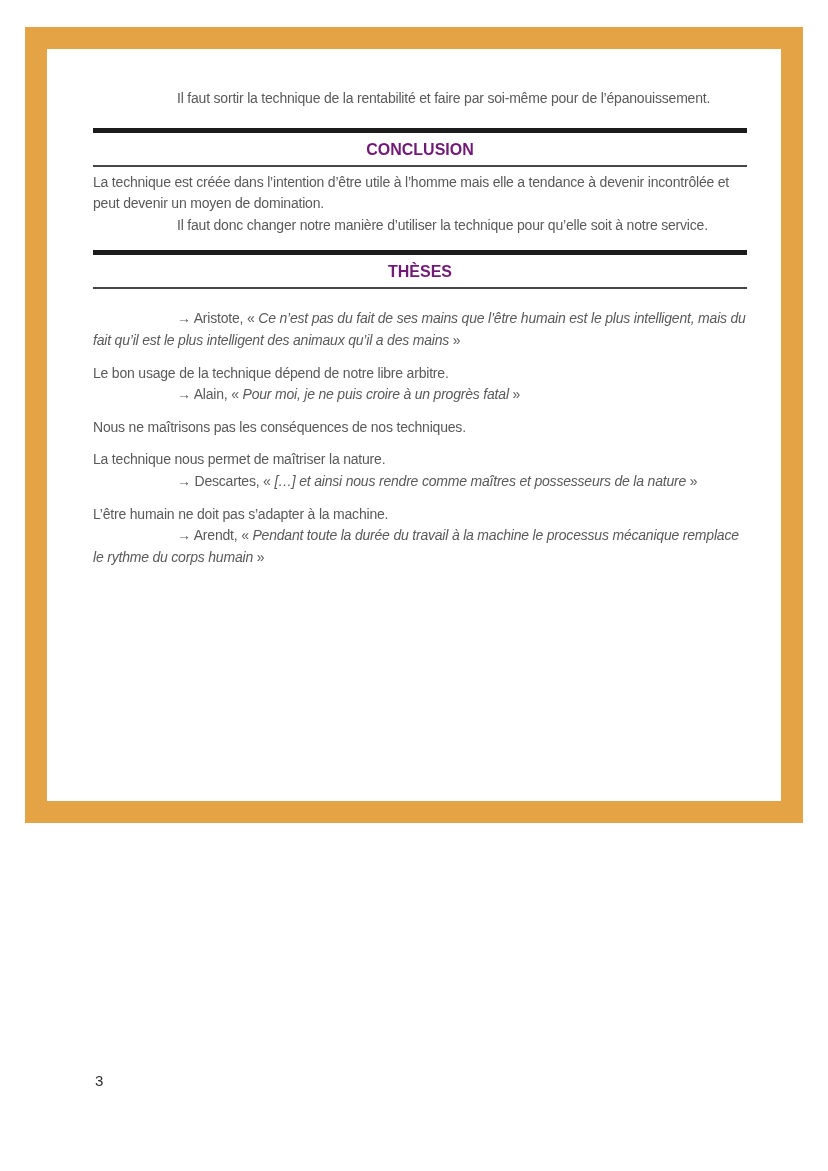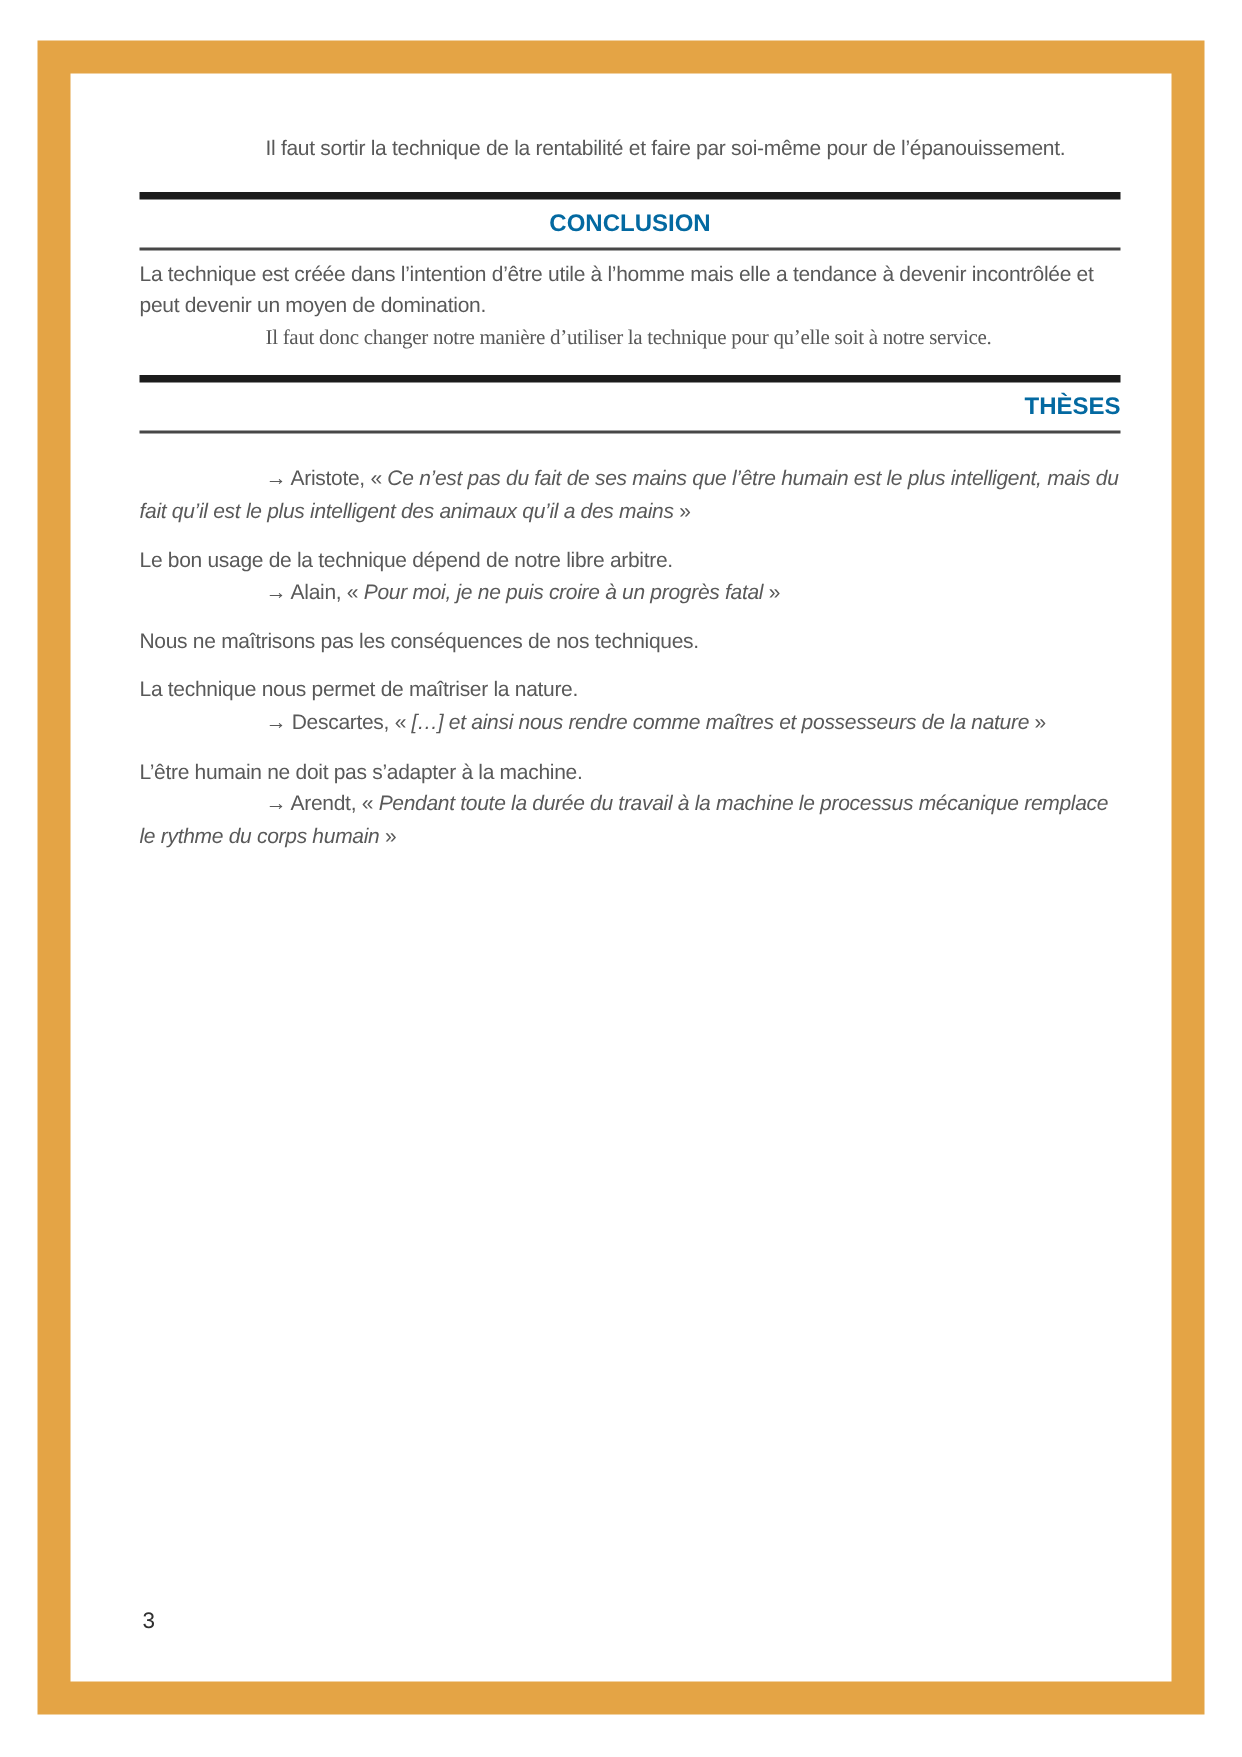--- a/index.html
+++ b/index.html
@@ -11,21 +11,21 @@
     width: 828px;
     height: 1171px;
     position: relative;
     font-family: "Liberation Sans", sans-serif;
   }
   .page-frame {
     position: absolute;
     left: 25px;
     top: 27px;
     width: 778px;
-    height: 1116px;
+    height: 796px;
     box-sizing: border-box;
     border: 22px solid #e4a445;
     background: #ffffff;
   }
   .page-inner {
     position: relative;
     width: 100%;
     height: 100%;
     box-sizing: border-box;
     padding: 39px 34px 0 46px;
@@ -41,34 +41,32 @@
     text-indent: 84px;
   }
   .section-heading {
     margin-top: 18px;
     border-top: 5px solid #1c1c1c;
     border-bottom: 2px solid #474747;
     text-align: center;
     font-weight: bold;
     font-size: 16px;
     line-height: 20px;
-    color: #0369a1;
+    color: #701a75;
     padding: 7px 0 5px 0;
     letter-spacing: 0;
   }
   .section-heading.theses-heading {
     margin-top: 14px;
-    text-align: right;
   }
   .conclusion-block {
     margin-top: 5px;
   }
   .indented-line {
     text-indent: 84px;
-    font-family: Liberation Serif, serif;
   }
   .theses-list {
     margin-top: 19px;
   }
   .thesis-item {
     margin-bottom: 11px;
   }
   .thesis-quote {
     text-indent: 84px;
   }

